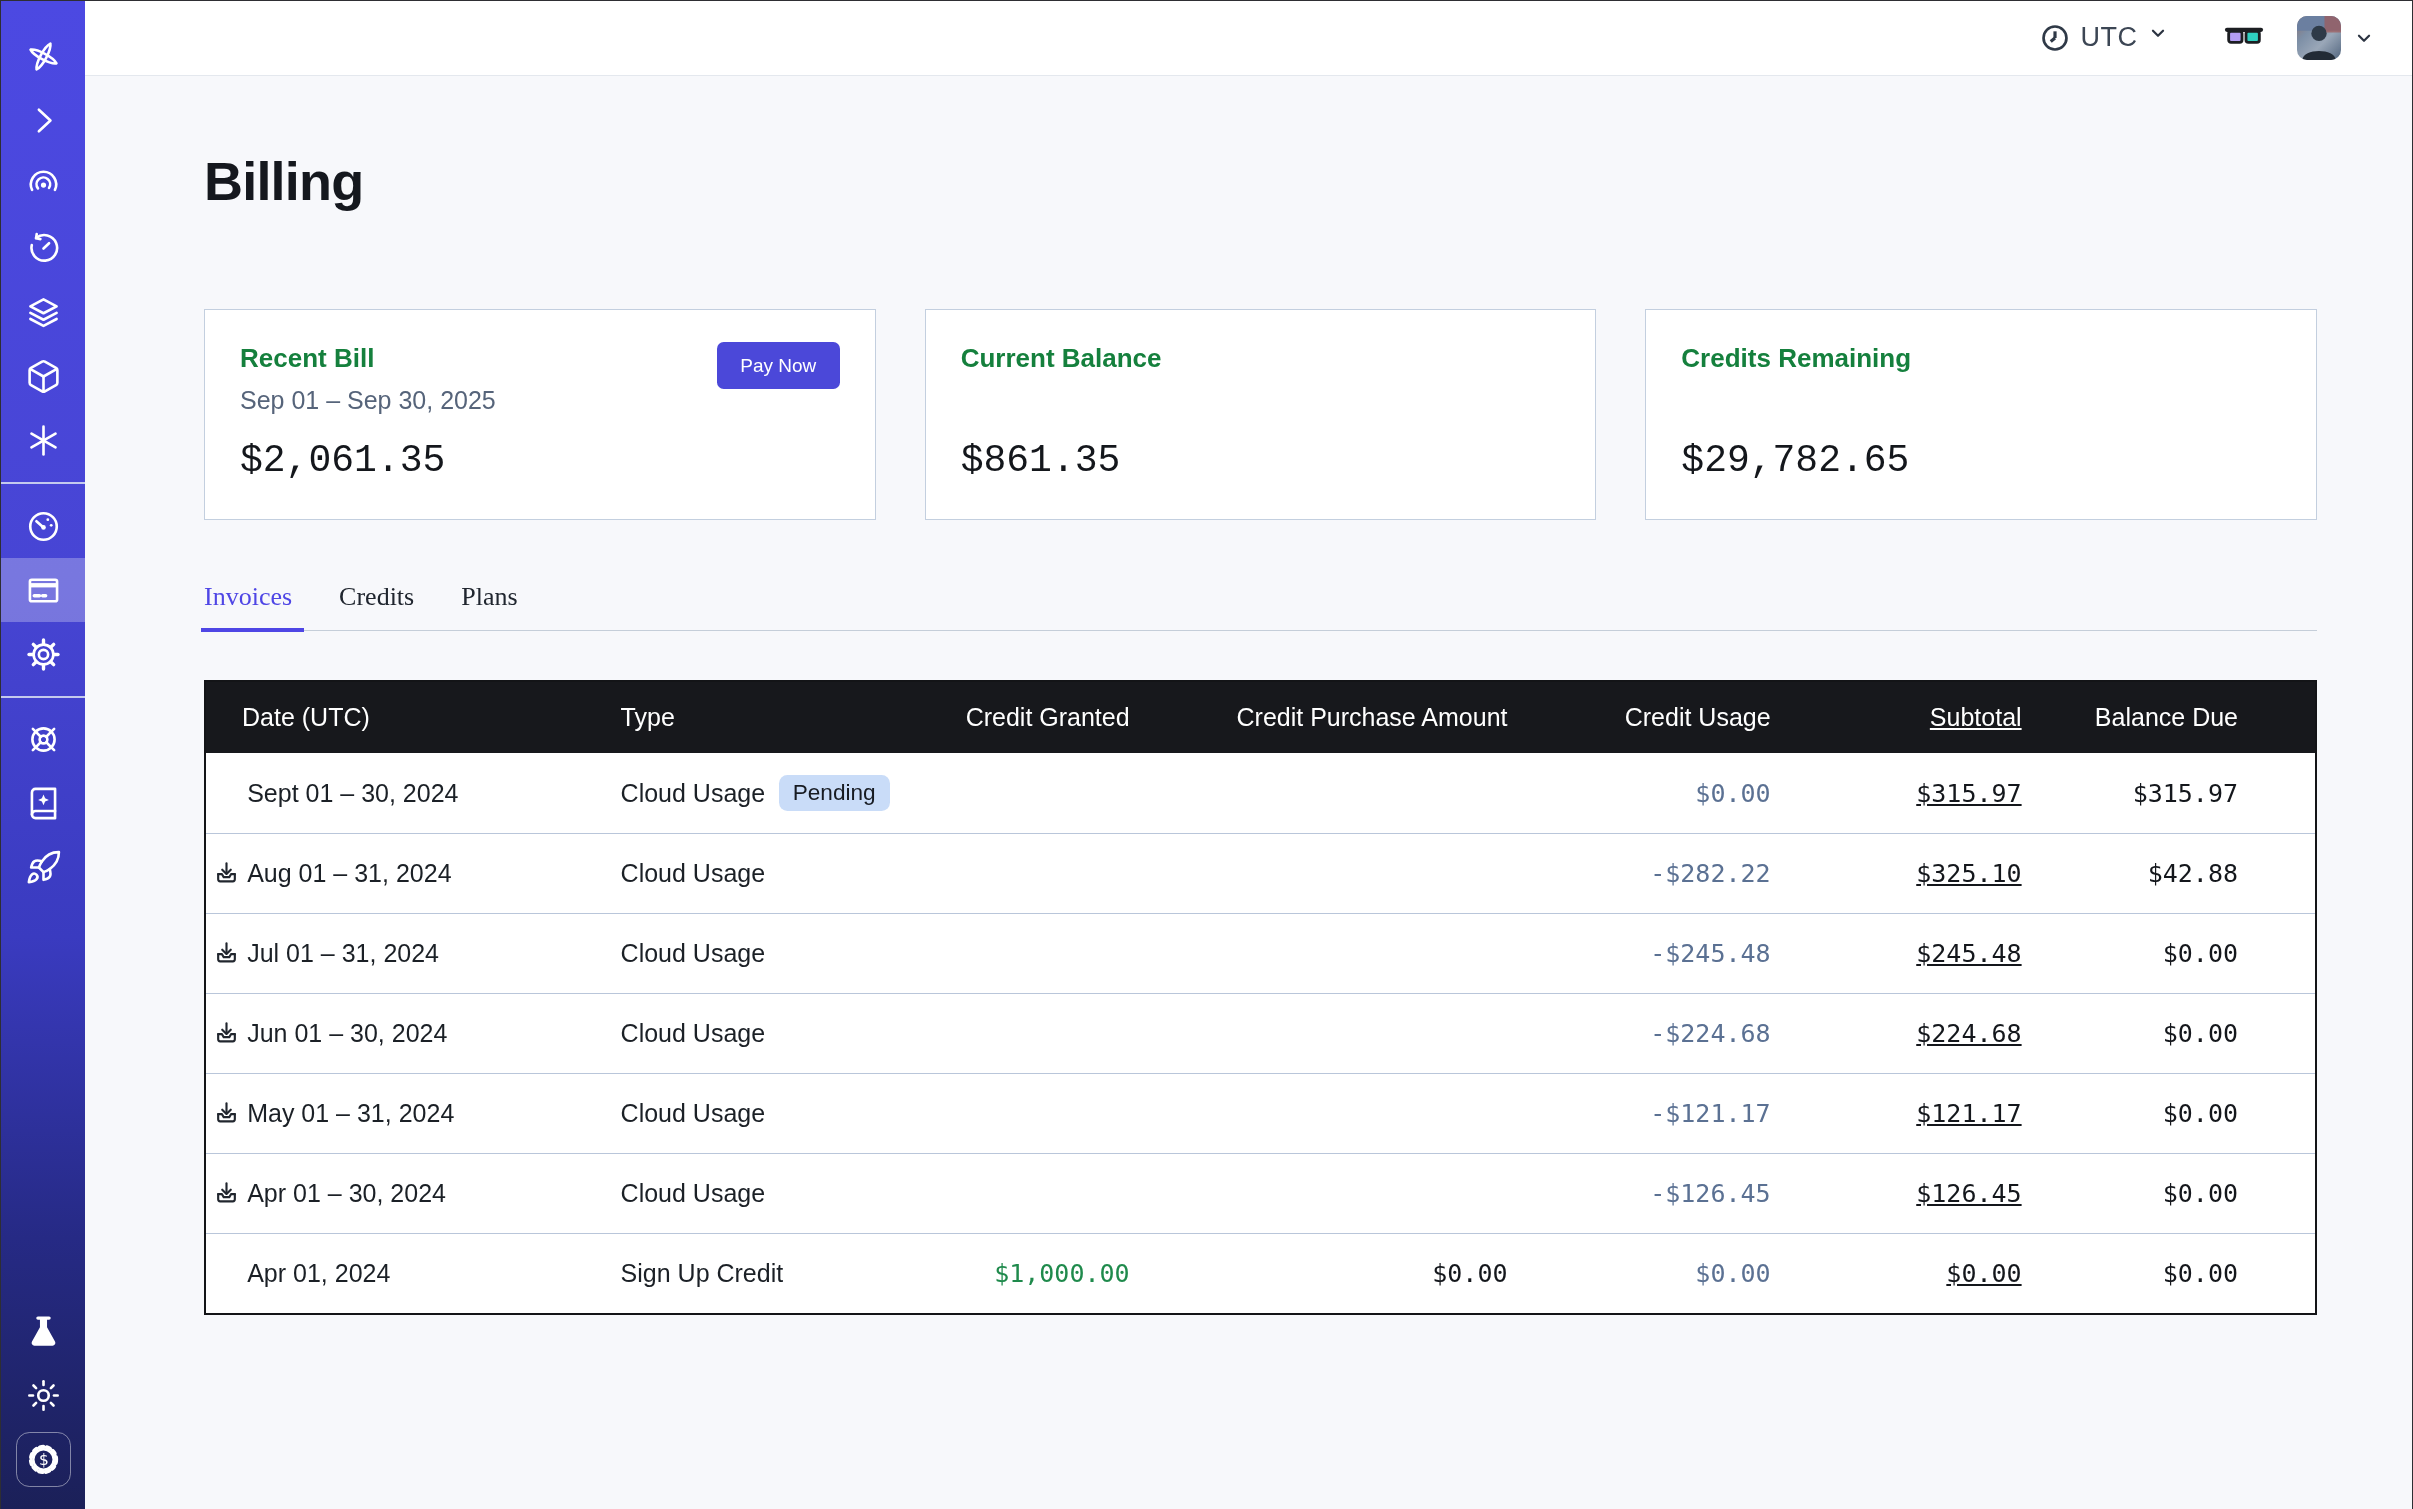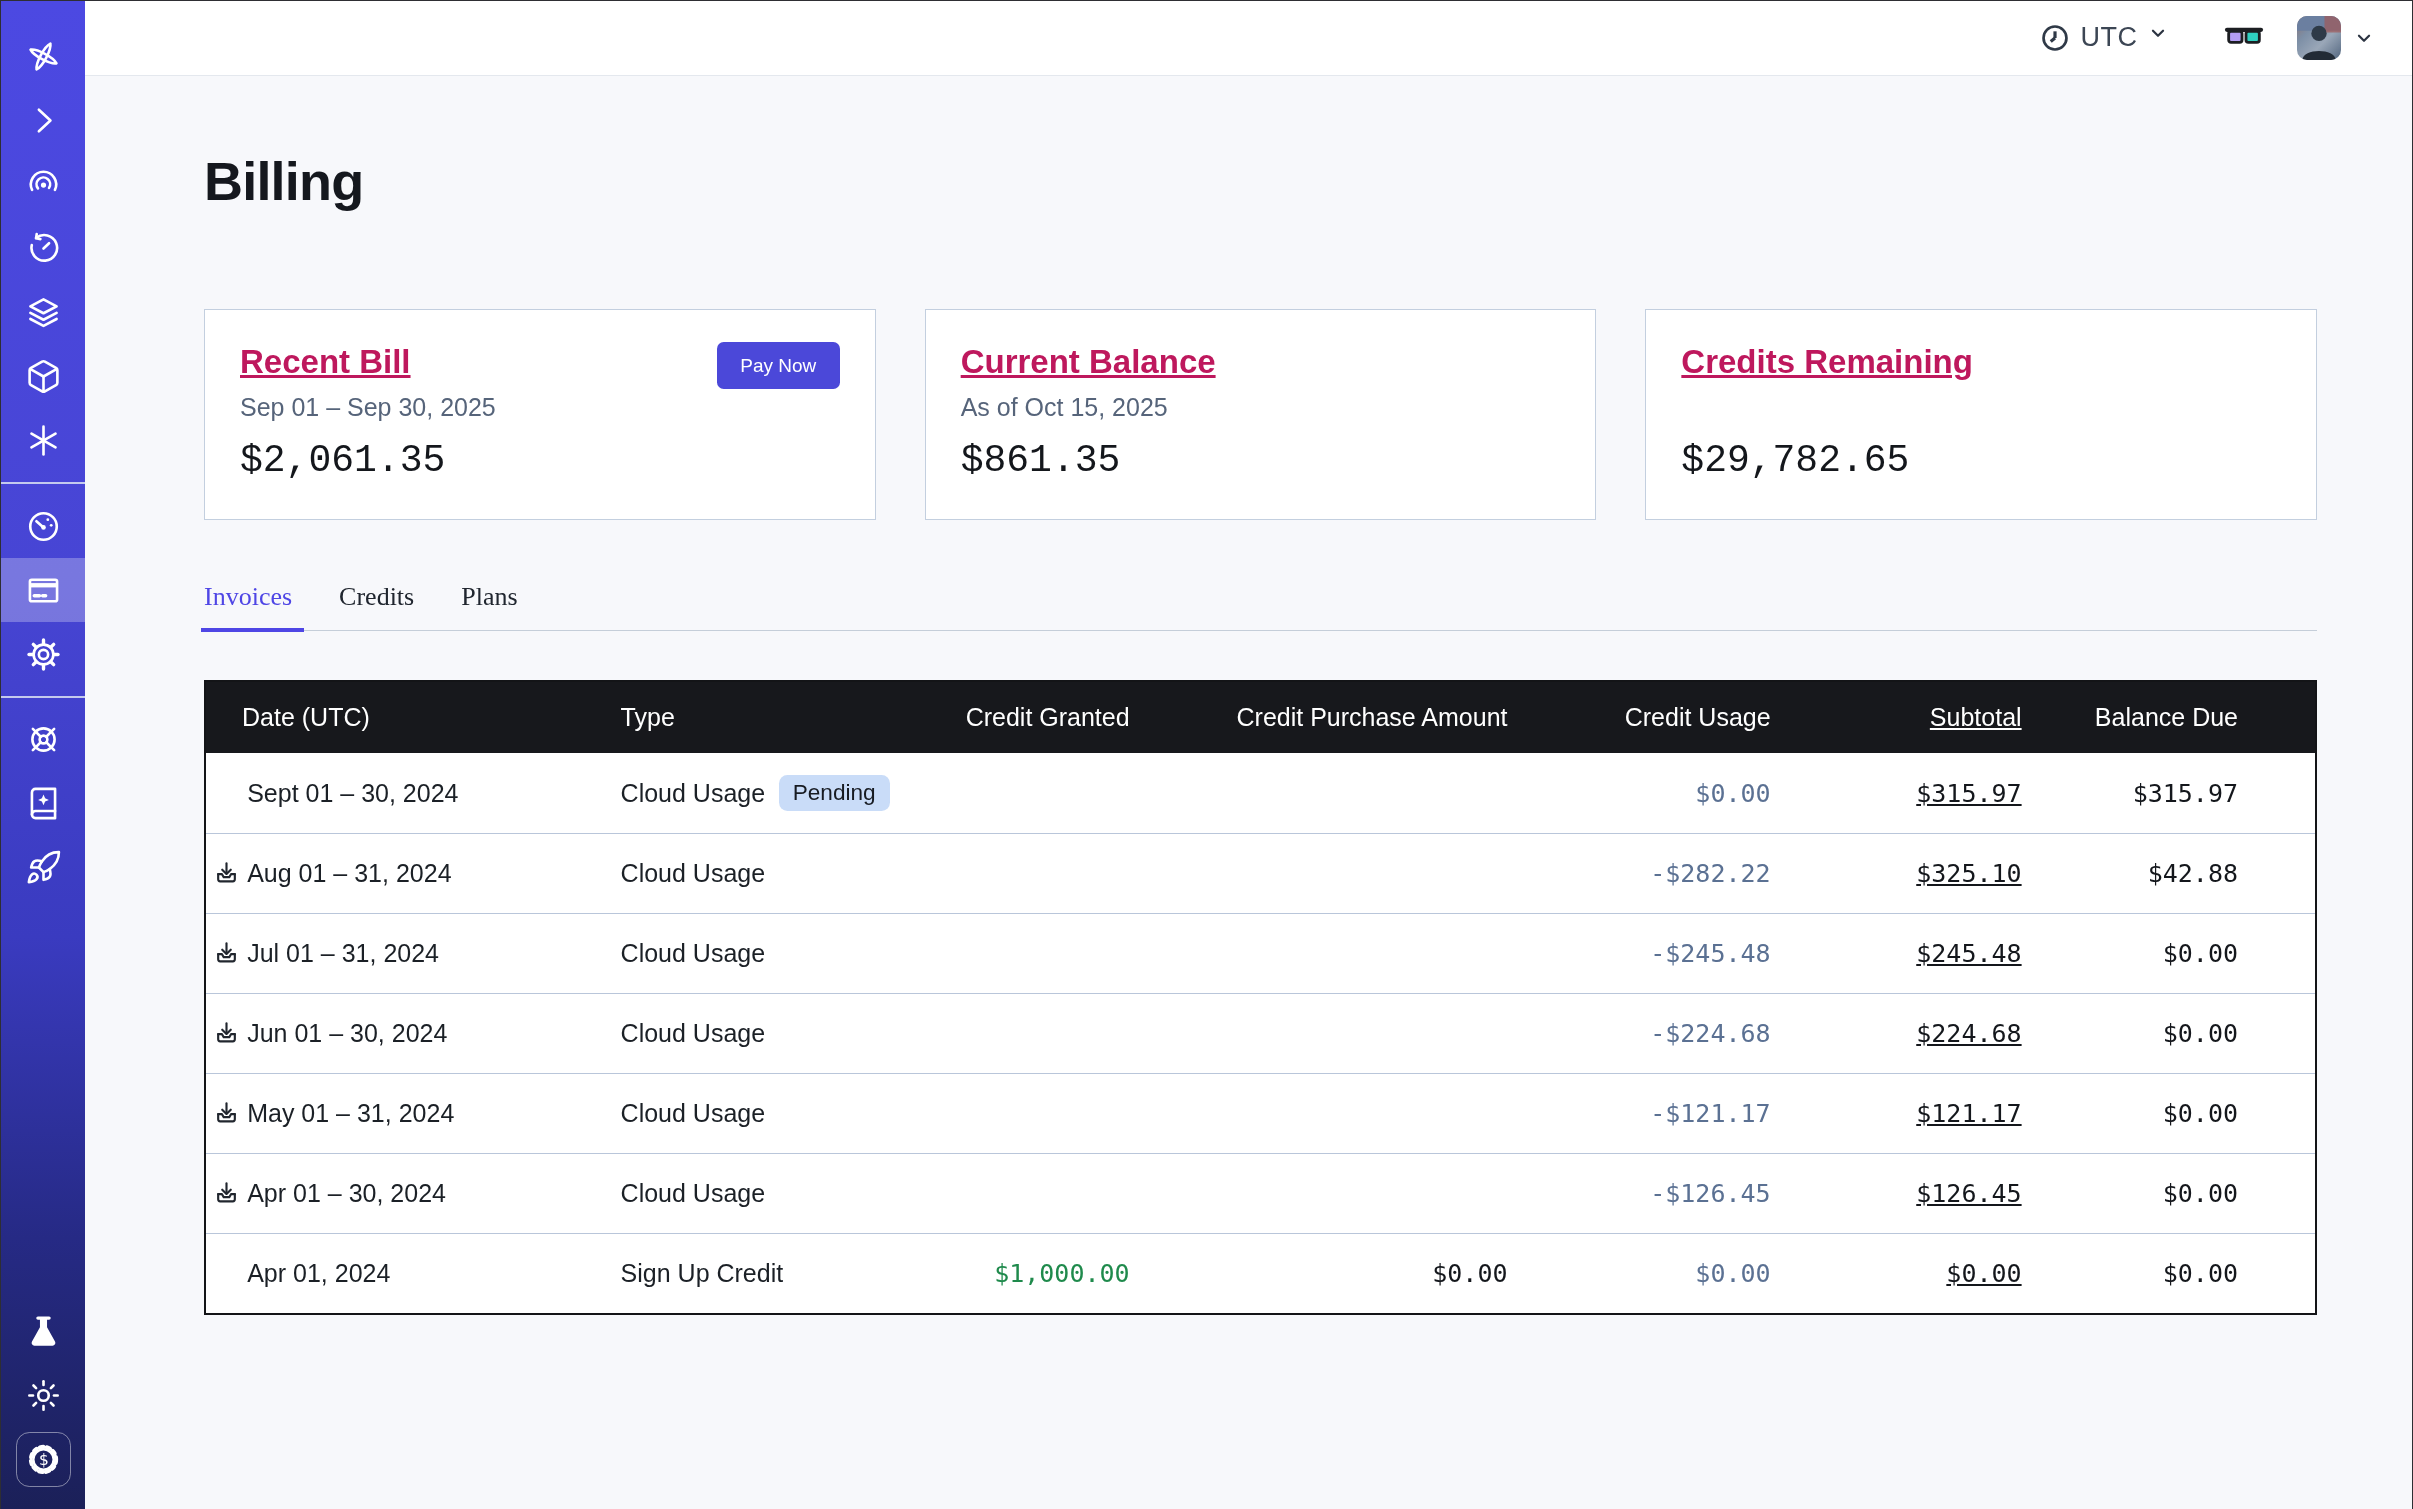--- a/index.html
+++ b/index.html
@@ -43,21 +43,21 @@
     background:linear-gradient(135deg,#8b6f6f 0%,#7d8fa6 30%,#9aa7b8 60%,#51657e 100%); position:relative;}
   .avatar svg{position:absolute; inset:0;}
 
   .content{flex:1; padding:0 95px 0 119px; background:var(--page-bg);}
   .page-title{margin-top:72px; font-size:54px; line-height:67px; font-weight:700; letter-spacing:-0.8px; color:#15181e;}
 
   
   .cards{display:flex; gap:49px; margin-top:94px;}
   .card{flex:1; height:211px; background:#fff; border:1.7px solid var(--card-border);
     padding:33px 35px 37px; display:flex; flex-direction:column; position:relative;}
-  .card-title{font-size:33px; font-weight:600; color:#be185d;text-decoration:underline;}
+  .card-title{font-size:26px; font-weight:600; color:#15803d;}
   .card-sub{font-size:25px; color:var(--subtitle-text); margin-top:11.7px; min-height:28.5px;}
   .card-amount{font-family:Liberation Mono, monospace; font-size:38px; color:#14171c; margin-top:auto;}
   .pay-btn{position:absolute; top:32px; right:35px; background:var(--accent-button); color:#fff;
     font-family:"Liberation Sans",sans-serif; font-size:19px; padding:12.6px 23.4px; border:none; border-radius:6.7px; cursor:pointer;}
 
   
   .tabs{display:flex; gap:47px; margin-top:62px; border-bottom:1.7px solid #c5ced9;}
   .tab{font-size:26px; font-weight:500; color:#20262f; padding-bottom:18.4px; position:relative; cursor:pointer;font-family:Liberation Serif, serif;}
   .tab.active{color:var(--accent);}
   .tab.active::after{content:""; position:absolute; left:-3.3px; right:-11.7px; bottom:-1.7px; height:4.2px; background:var(--accent);}
@@ -291,21 +291,20 @@
 
       <div class="cards">
         <div class="card">
           <div class="card-title">Recent Bill</div>
           <div class="card-sub">Sep 01 – Sep 30, 2025</div>
           <div class="card-amount">$2,061.35</div>
           <button class="pay-btn">Pay Now</button>
         </div>
         <div class="card">
           <div class="card-title">Current Balance</div>
-          <div class="card-sub">As of Oct 15, 2025</div>
           <div class="card-amount">$861.35</div>
         </div>
         <div class="card">
           <div class="card-title">Credits Remaining</div>
           <div class="card-sub"></div>
           <div class="card-amount">$29,782.65</div>
         </div>
       </div>
 
       <div class="tabs">

